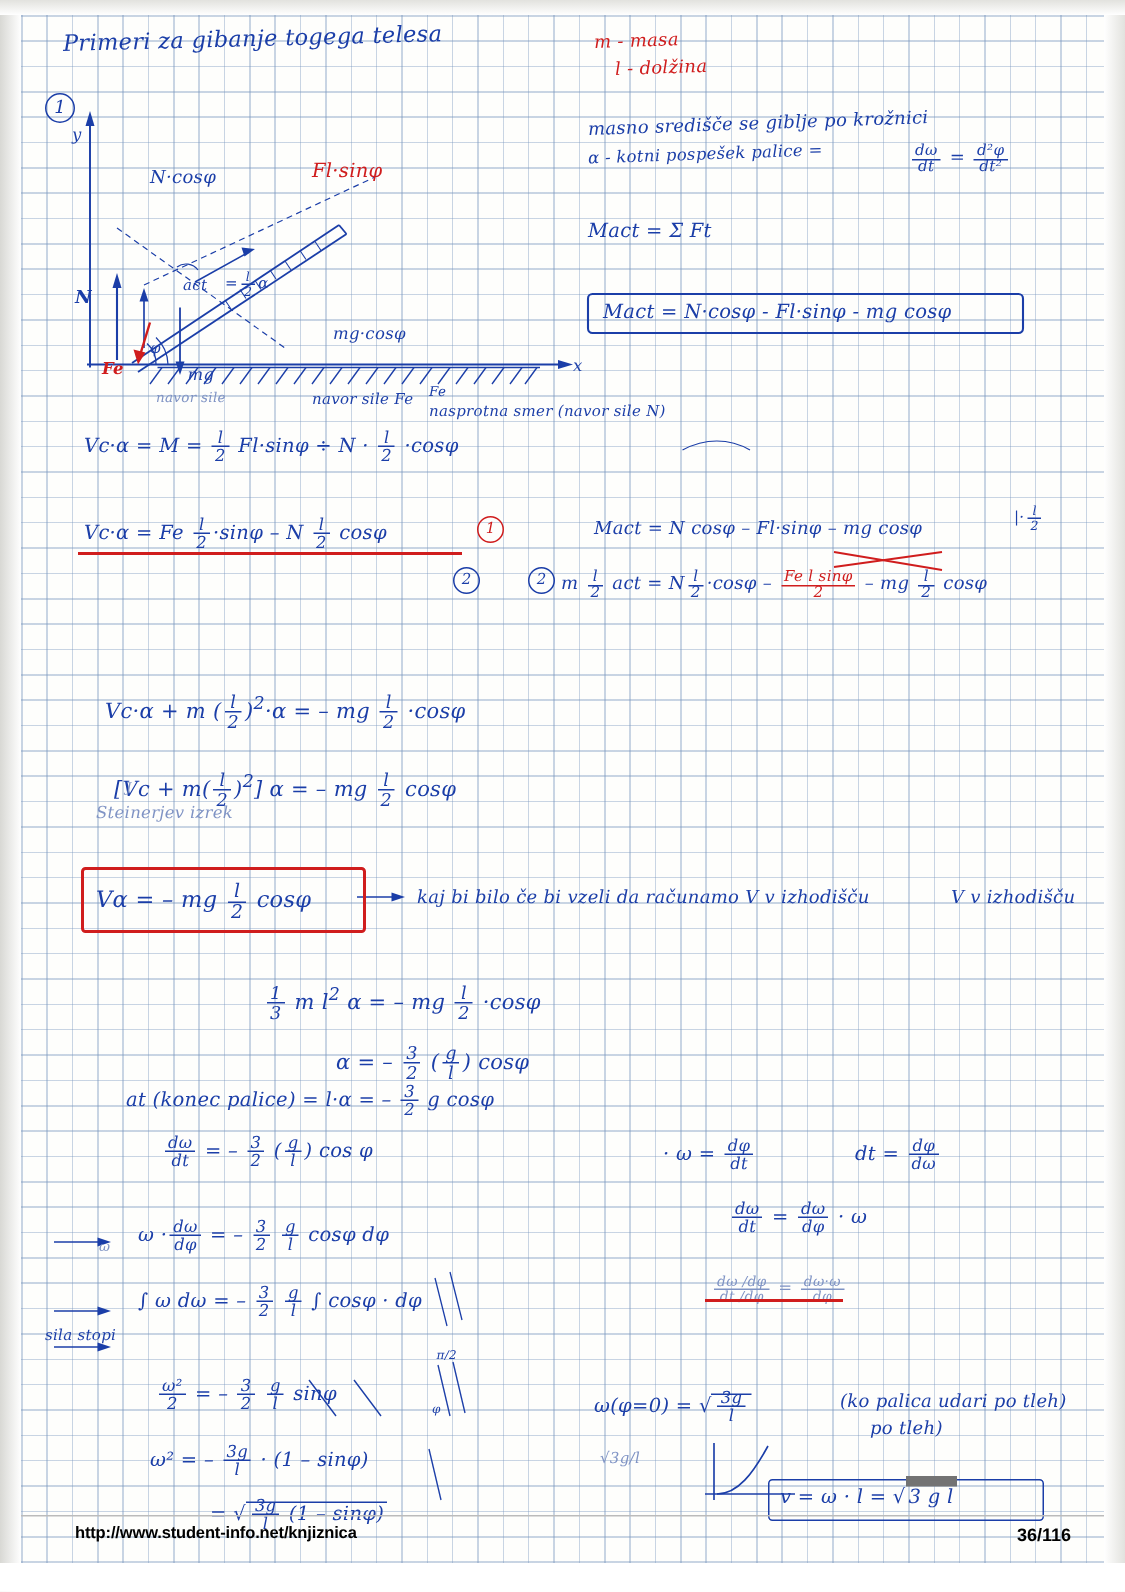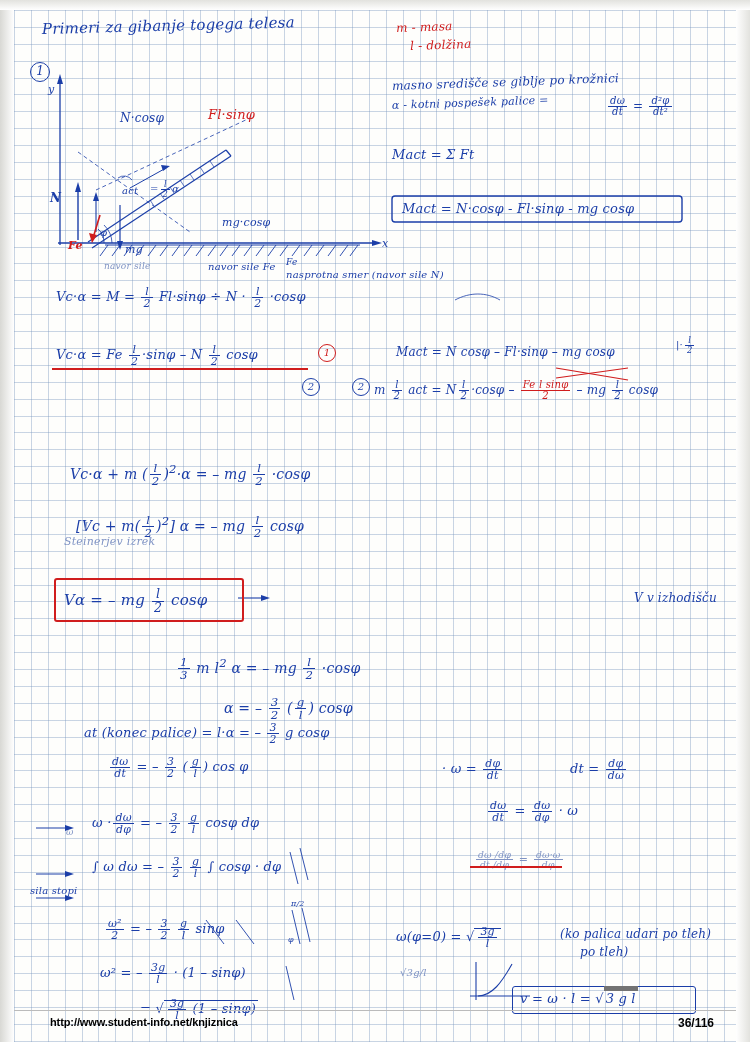--- a/index.html
+++ b/index.html
@@ -267,21 +267,21 @@
 
     <line x1="206" y1="920" x2="224" y2="944" stroke="#1b3ea8" stroke-width="0.9"></line>
     <line x1="236" y1="920" x2="254" y2="944" stroke="#1b3ea8" stroke-width="0.9"></line>
   </svg>
 
   <div class="hw blue s11" style="left:48px; top:84px;">y</div>
   <div class="hw blue s11" style="left:382px; top:238px;">x</div>
   <div class="hw blue s12" style="left:50px; top:192px; font-weight:bold;">N</div>
   <div class="hw red s11" style="left:68px; top:240px; font-weight:bold;">Fe</div>
   <div class="hw blue s11" style="left:112px; top:244px;margin-left:13px;">mg</div>
-  <div class="hw blue s12" style="left:120px; top:112px;">N·cosφ</div>
+  <div class="hw blue s12" style="left:100px; top:112px;">N·cosφ</div>
   <div class="hw red s13" style="left:208px; top:108px;text-align:center;">Fl·sinφ</div>
   <div class="hw blue s11" style="left:222px; top:186px;margin-top:31px;">mg·cosφ</div>
   <div class="hw blue s10" style="left:122px; top:186px;">act</div>
   <div class="hw blue s10" style="left:150px; top:180px;">=<span class="frac"><span class="num">l</span><span class="den">2</span></span>α</div>
   <div class="hw blue s10" style="left:100px; top:228px;">φ</div>
   <div class="hw faint s9" style="left:104px; top:262px;">navor sile</div>
   <div class="hw blue s10" style="left:208px; top:262px;">navor sile Fe</div>
   <div class="hw blue s9" style="left:286px; top:258px;">Fe</div>
   <div class="hw blue s10" style="left:286px; top:270px;">nasprotna smer (navor sile N)</div>
 
@@ -307,20 +307,21 @@
   <div class="hw blue s12" style="left:374px; top:380px;">m <span class="frac"><span class="num">l</span><span class="den">2</span></span> act = N<span class="frac"><span class="num">l</span><span class="den">2</span></span>·cosφ – <span class="red"><span class="frac"><span class="num">Fe l sinφ</span><span class="den">2</span></span></span> – mg <span class="frac"><span class="num">l</span><span class="den">2</span></span> cosφ</div>
 
   <div class="hw blue s14" style="left:70px; top:444px;">Vc·α + m (<span class="frac"><span class="num">l</span><span class="den">2</span></span>)<sup>2</sup>·α = – mg <span class="frac"><span class="num">l</span><span class="den">2</span></span> ·cosφ</div>
 
   <div class="hw blue s14" style="left:76px; top:496px;">[Vc + m(<span class="frac"><span class="num">l</span><span class="den">2</span></span>)<sup>2</sup>] α = – mg <span class="frac"><span class="num">l</span><span class="den">2</span></span> cosφ</div>
   <div class="hw faint s9" style="left:84px; top:522px;">J</div>
   <div class="hw faint s11" style="left:64px; top:536px;">Steinerjev izrek</div>
 
   <div class="boxred" style="left:54px; top:578px; width:186px; height:40px;"></div>
   <div class="hw blue s15" style="left:64px; top:588px;">Vα = – mg <span class="frac"><span class="num">l</span><span class="den">2</span></span> cosφ</div>
+  <div class="hw blue s12" style="left:278px; top:592px;">kaj bi bilo če bi vzeli da računamo V v izhodišču</div>
   <div class="hw blue s12" style="left:634px; top:592px;">V v izhodišču</div>
 
   <div class="hw blue s14" style="left:176px; top:638px;"><span class="frac"><span class="num">1</span><span class="den">3</span></span> m l<sup>2</sup> α = – mg <span class="frac"><span class="num">l</span><span class="den">2</span></span> ·cosφ</div>
 
   <div class="hw blue s14" style="left:224px; top:678px;">α = – <span class="frac"><span class="num">3</span><span class="den">2</span></span> (<span class="frac"><span class="num">g</span><span class="den">l</span></span>) cosφ</div>
 
   <div class="hw blue s13" style="left:84px; top:722px;">at (konec palice) = l·α = – <span class="frac"><span class="num">3</span><span class="den">2</span></span> g cosφ</div>
 
   <div class="hw blue s13" style="left:108px; top:756px;"><span class="frac"><span class="num">dω</span><span class="den">dt</span></span> = – <span class="frac"><span class="num">3</span><span class="den">2</span></span> (<span class="frac"><span class="num">g</span><span class="den">l</span></span>) cos φ</div>
 
@@ -347,19 +348,19 @@
 
   <div class="hw blue s13" style="left:140px; top:998px;">= √<span style="border-top:1px solid #1b3ea8; padding:0 2px;"><span class="frac"><span class="num">3g</span><span class="den">l</span></span> (1 – sinφ)</span></div>
 
   <div class="hw blue s13" style="left:396px; top:926px;">ω(φ=0) = √<span style="border-top:1px solid #1b3ea8; padding:0 2px;"><span class="frac"><span class="num">3g</span><span class="den">l</span></span></span></div>
   <div class="hw blue s12" style="left:560px; top:928px;">(ko palica udari po tleh)</div>
   <div class="hw blue s12" style="left:580px; top:946px;">po tleh)</div>
 
   <div class="hw faint s10" style="left:400px; top:968px;">√3g/l</div>
 
   <div class="boxblue" style="left:512px; top:986px; width:182px; height:26px;"></div>
-  <div class="hw blue s13" style="left:520px; top:992px;">v = ω · l = √<span style="border-top:5px solid #737373; padding:0 2px;">3 g l</span></div>
+  <div class="hw blue s13" style="left:520px; top:992px;">v = ω · l = √<span style="border-top:7px solid #737373; padding:0 2px;">3 g l</span></div>
 
   <div class="footer-rule"></div>
   <div class="footer-url">http://www.student-info.net/knjiznica</div>
   <div class="footer-page">36/116</div>
 
 </div>
 
 </body></html>

